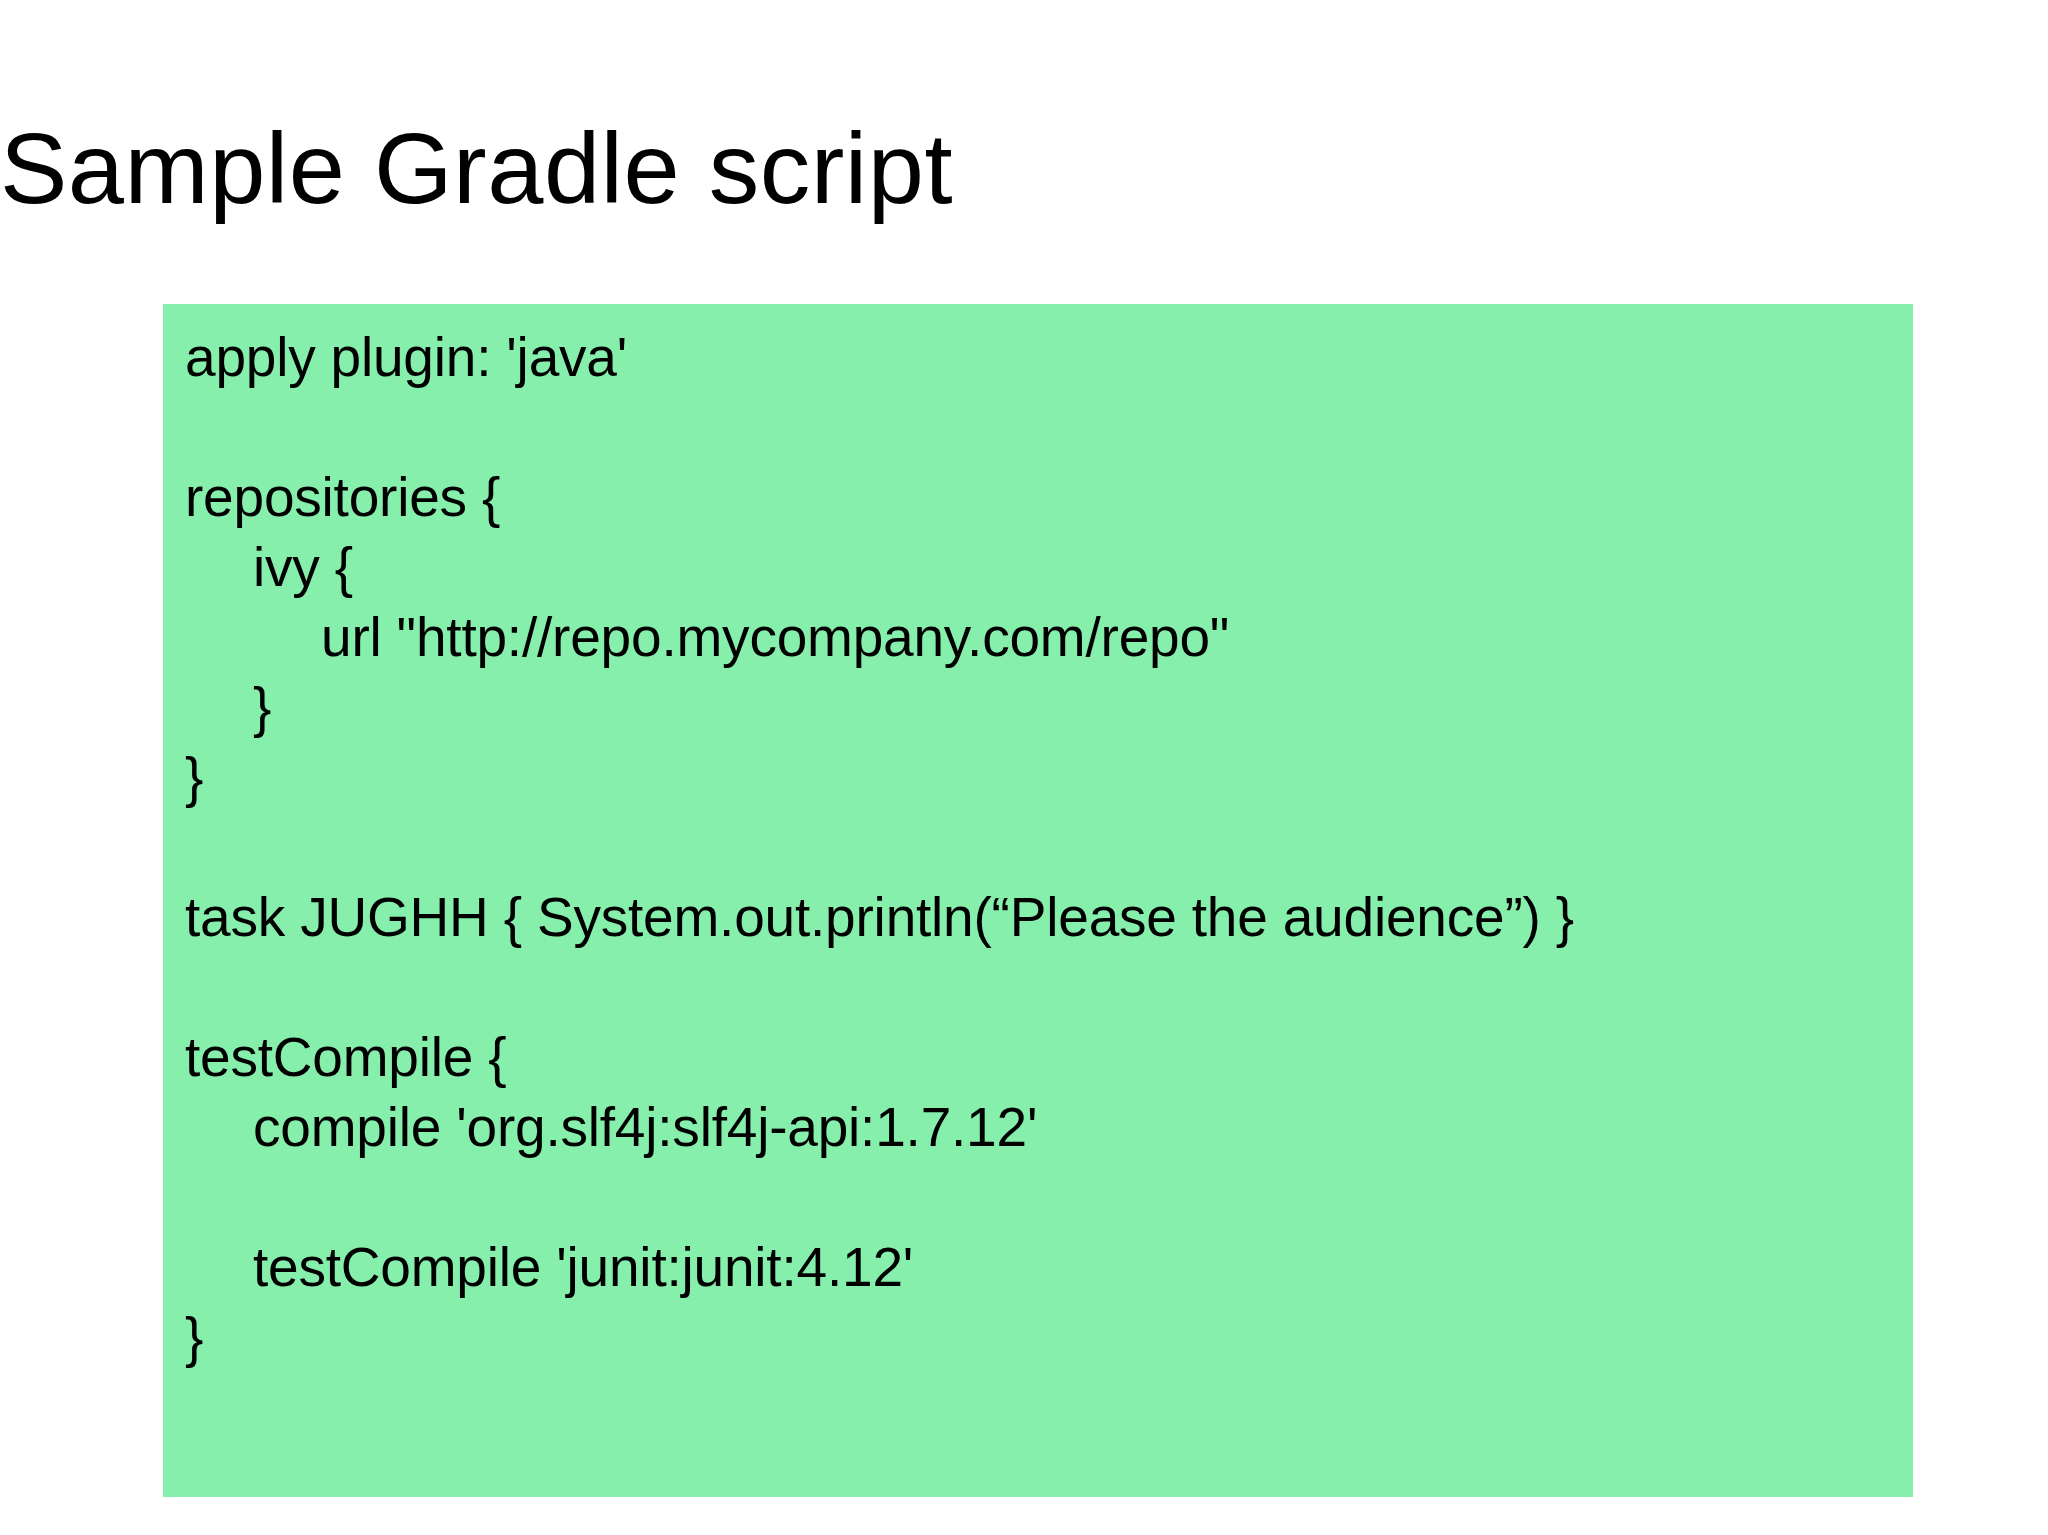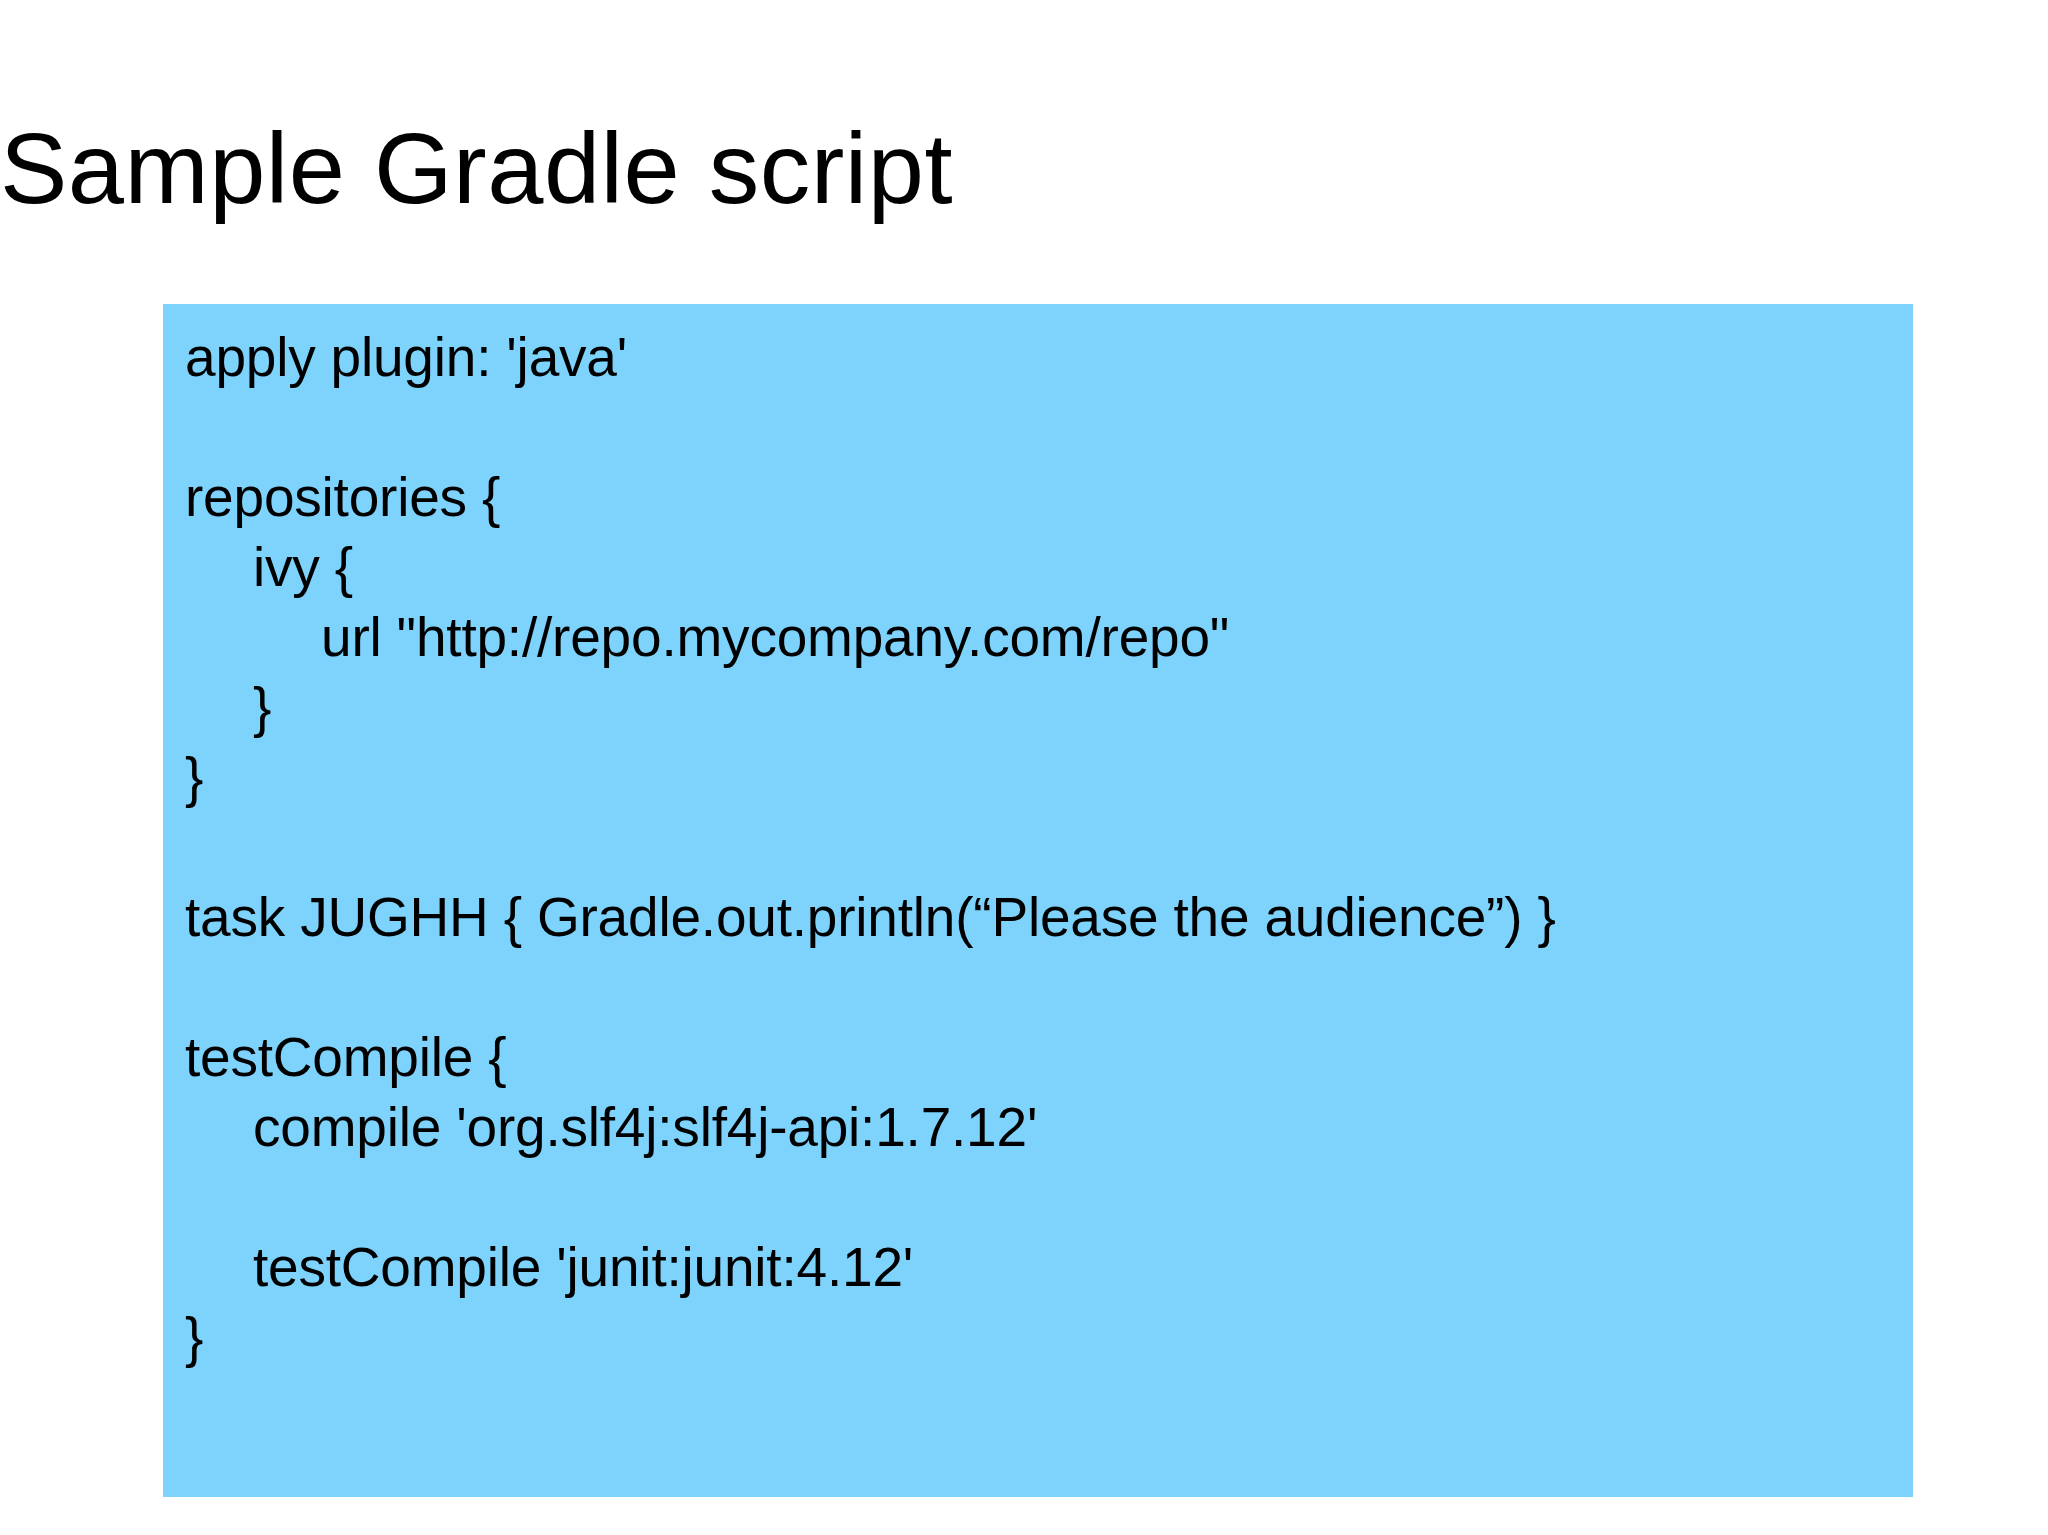--- a/index.html
+++ b/index.html
@@ -58,30 +58,30 @@
   .indent-1 { padding-left: 68px; }
   .indent-2 { padding-left: 136px; }
 </style>
 </head>
 <body>
 
 <div class="slide" style="background: rgb(255, 255, 255);">
 
   <div class="slide-title">Sample Gradle script</div>
 
-  <div class="code-panel" id="code-panel" style="background: #7dd3fc;">
+  <div class="code-panel" id="code-panel" style="background: #86efac;">
       <div class="code-line">apply plugin: 'java'</div>
       <div class="code-line blank"></div>
       <div class="code-line">repositories {</div>
       <div class="code-line indent-1">ivy {</div>
       <div class="code-line indent-2">url "http://repo.mycompany.com/repo"</div>
       <div class="code-line indent-1">}</div>
       <div class="code-line">}</div>
       <div class="code-line blank"></div>
-      <div class="code-line">task JUGHH { Gradle.out.println(“Please the audience”) }</div>
+      <div class="code-line">task JUGHH { System.out.println(“Please the audience”) }</div>
       <div class="code-line blank"></div>
       <div class="code-line">testCompile {</div>
       <div class="code-line indent-1">compile 'org.slf4j:slf4j-api:1.7.12'</div>
       <div class="code-line blank"></div>
       <div class="code-line indent-1">testCompile 'junit:junit:4.12'</div>
       <div class="code-line">}</div>
     </div>
 
 </div>
 

